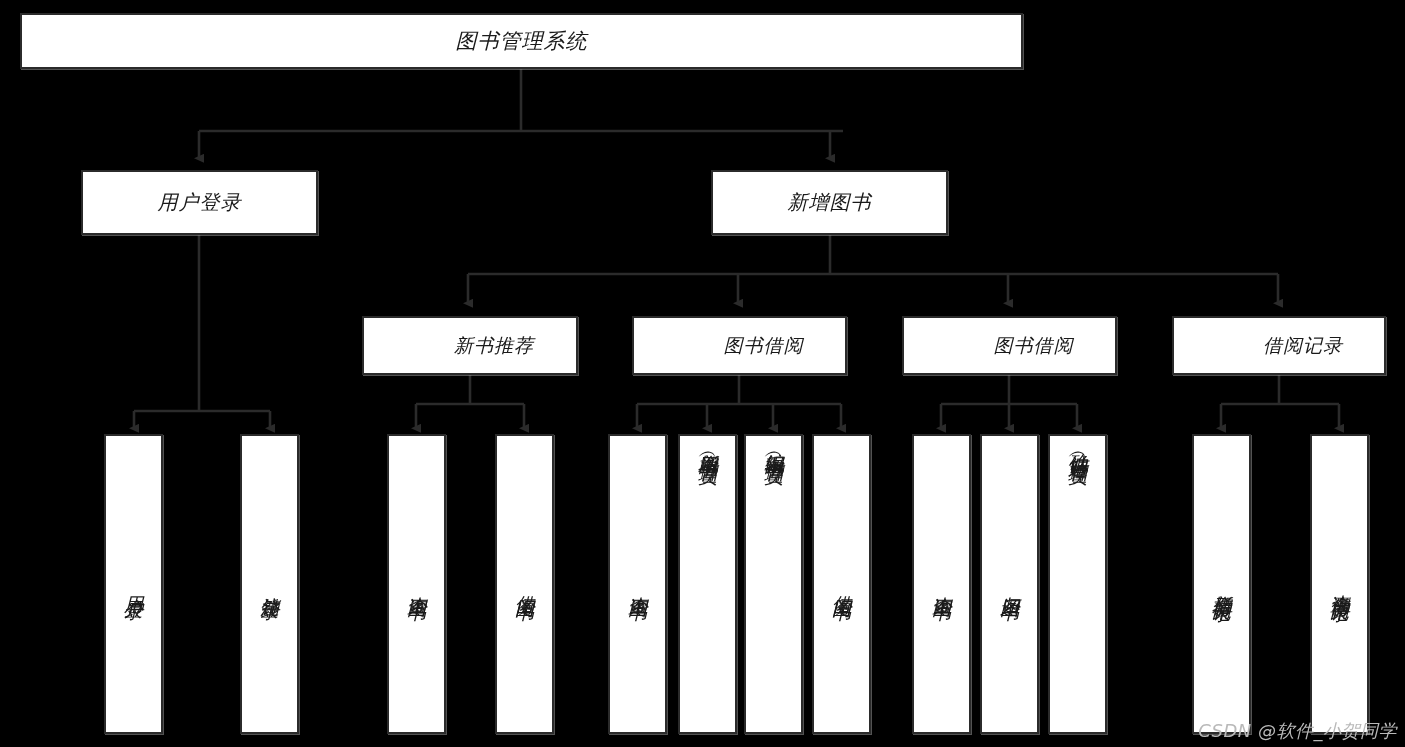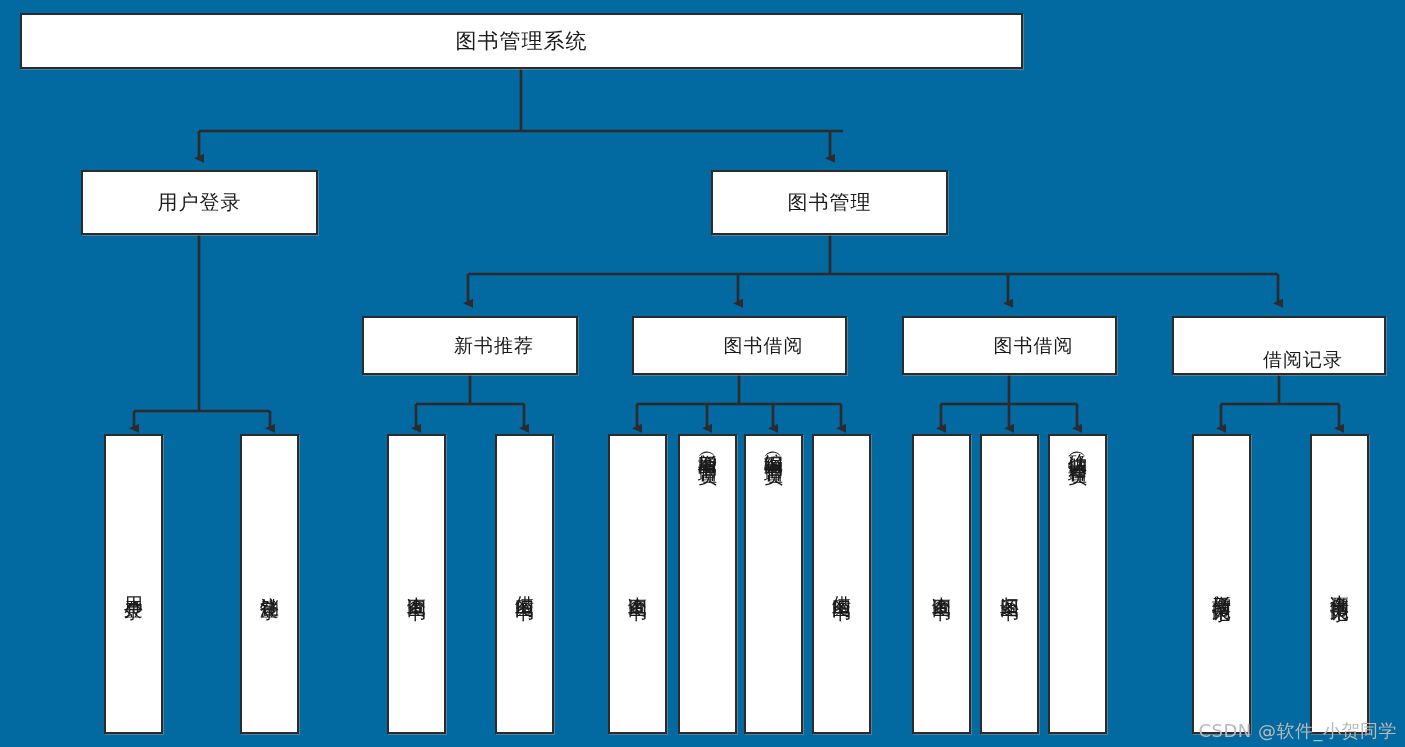--- a/index.html
+++ b/index.html
@@ -4,23 +4,24 @@
 <style>
   html, body {
     margin: 0;
     padding: 0;
     background: #ffffff;
   }
   #canvas {
     position: relative;
     width: 1405px;
     height: 747px;
-    background: #0369a1;
+    background: #000000;
     font-family: "DejaVu Sans", "Liberation Sans", sans-serif;
     overflow: hidden;
+    font-style: italic;
   }
   #connectors {
     position: absolute;
     left: 0;
     top: 0;
     width: 1405px;
     height: 747px;
     pointer-events: none;
   }
   .node {
@@ -131,33 +132,33 @@
   </svg>
 
   <div class="node root" style="left:20px; top:13px; width:1003px; height:56px;">
     <span class="htext">图书管理系统</span>
   </div>
 
   <div class="node lvl2" style="left:81px; top:170px; width:237px; height:65px;">
     <span class="htext">用户登录</span>
   </div>
   <div class="node lvl2" style="left:711px; top:170px; width:237px; height:65px;">
-    <span class="htext">图书管理</span>
+    <span class="htext">新增图书</span>
   </div>
 
   <div class="node lvl3" style="left:362px; top:316px; width:216px; height:59px;">
     <span class="htext">新书推荐</span>
   </div>
   <div class="node lvl3" style="left:632px; top:316px; width:215px; height:59px;">
     <span class="htext">图书借阅</span>
   </div>
   <div class="node lvl3" style="left:902px; top:316px; width:215px; height:59px;">
     <span class="htext">图书借阅</span>
   </div>
-  <div class="node lvl3" style="left:1172px; top:316px; width:214px; height:59px;align-items:flex-end;">
+  <div class="node lvl3" style="left:1172px; top:316px; width:214px; height:59px;">
     <span class="htext">借阅记录</span>
   </div>
 
   <div class="node leaf center-text" style="left:104px; top:434px; width:59px; height:300px;">
     <span class="vtext">用户登录</span>
   </div>
   <div class="node leaf center-text" style="left:240px; top:434px; width:59px; height:300px;">
     <span class="vtext">注销登录</span>
   </div>
 

